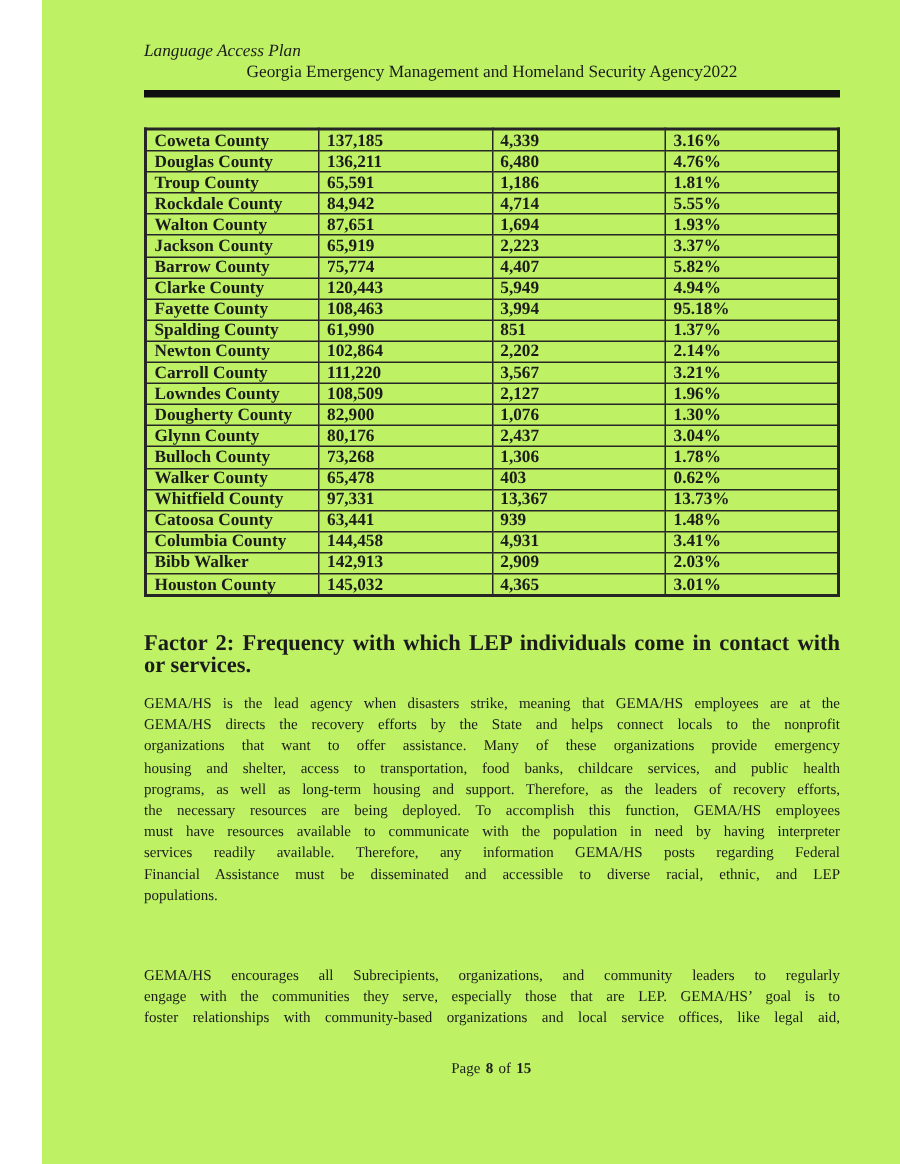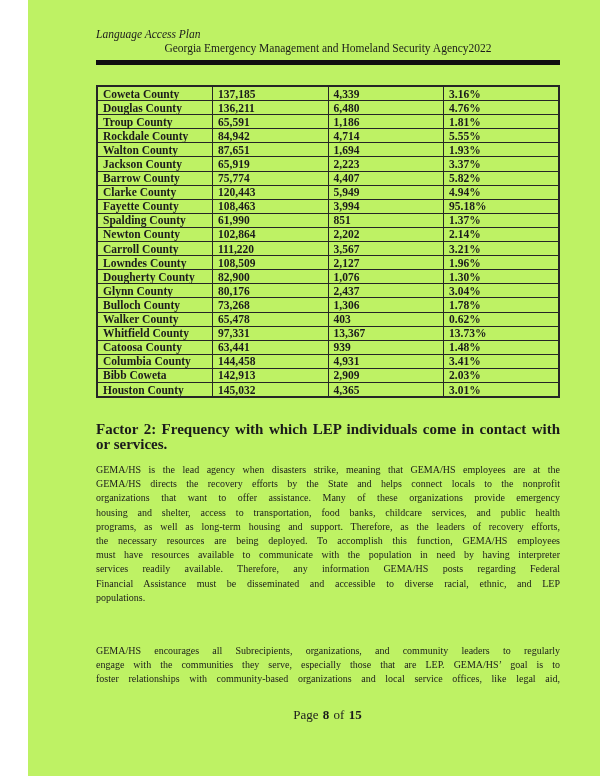--- a/index.html
+++ b/index.html
@@ -48,21 +48,21 @@
   .p1 { top: 463px; }
   .p2 { top: 644px; }
   .line { line-height: 14.2px; height: 14.2px; white-space: nowrap; overflow: hidden; }
   .line.j {
     white-space: normal;
     text-align: justify;
     text-align-last: justify;
   }
 
   
-  .footer { top: 707px; text-align: center; font-size: 13px; }
+  .footer { top: 707px; text-align: center; font-size: 10px; }
   .footer b { margin: 0 1px; }
 </style>
 </head>
 <body>
 
 <div class="page">
 
   <div class="abs hdr-title">Language Access Plan</div>
 
   <div class="abs hdr-row">
@@ -195,21 +195,21 @@
             <td>939</td>
             <td>1.48%</td>
           </tr>
           <tr>
             <td>Columbia County</td>
             <td>144,458</td>
             <td>4,931</td>
             <td>3.41%</td>
           </tr>
           <tr>
-            <td>Bibb Coweta</td>
+            <td>Bibb Walker</td>
             <td>142,913</td>
             <td>2,909</td>
             <td>2.03%</td>
           </tr>
           <tr>
             <td>Houston County</td>
             <td>145,032</td>
             <td>4,365</td>
             <td>3.01%</td>
           </tr>

